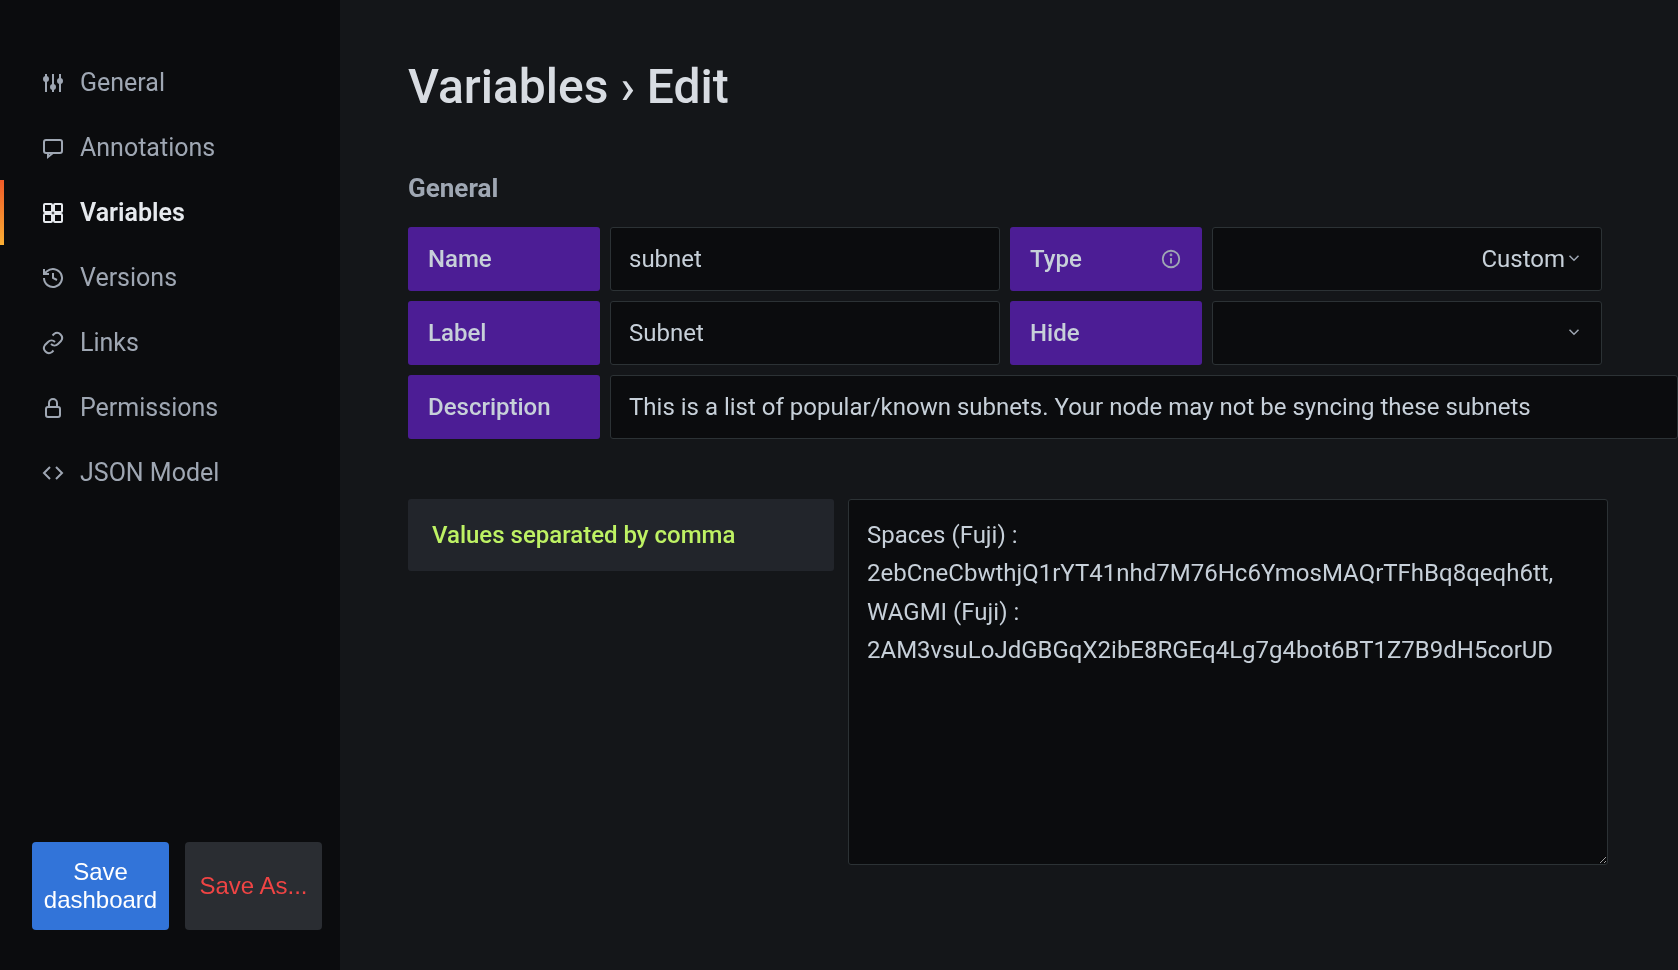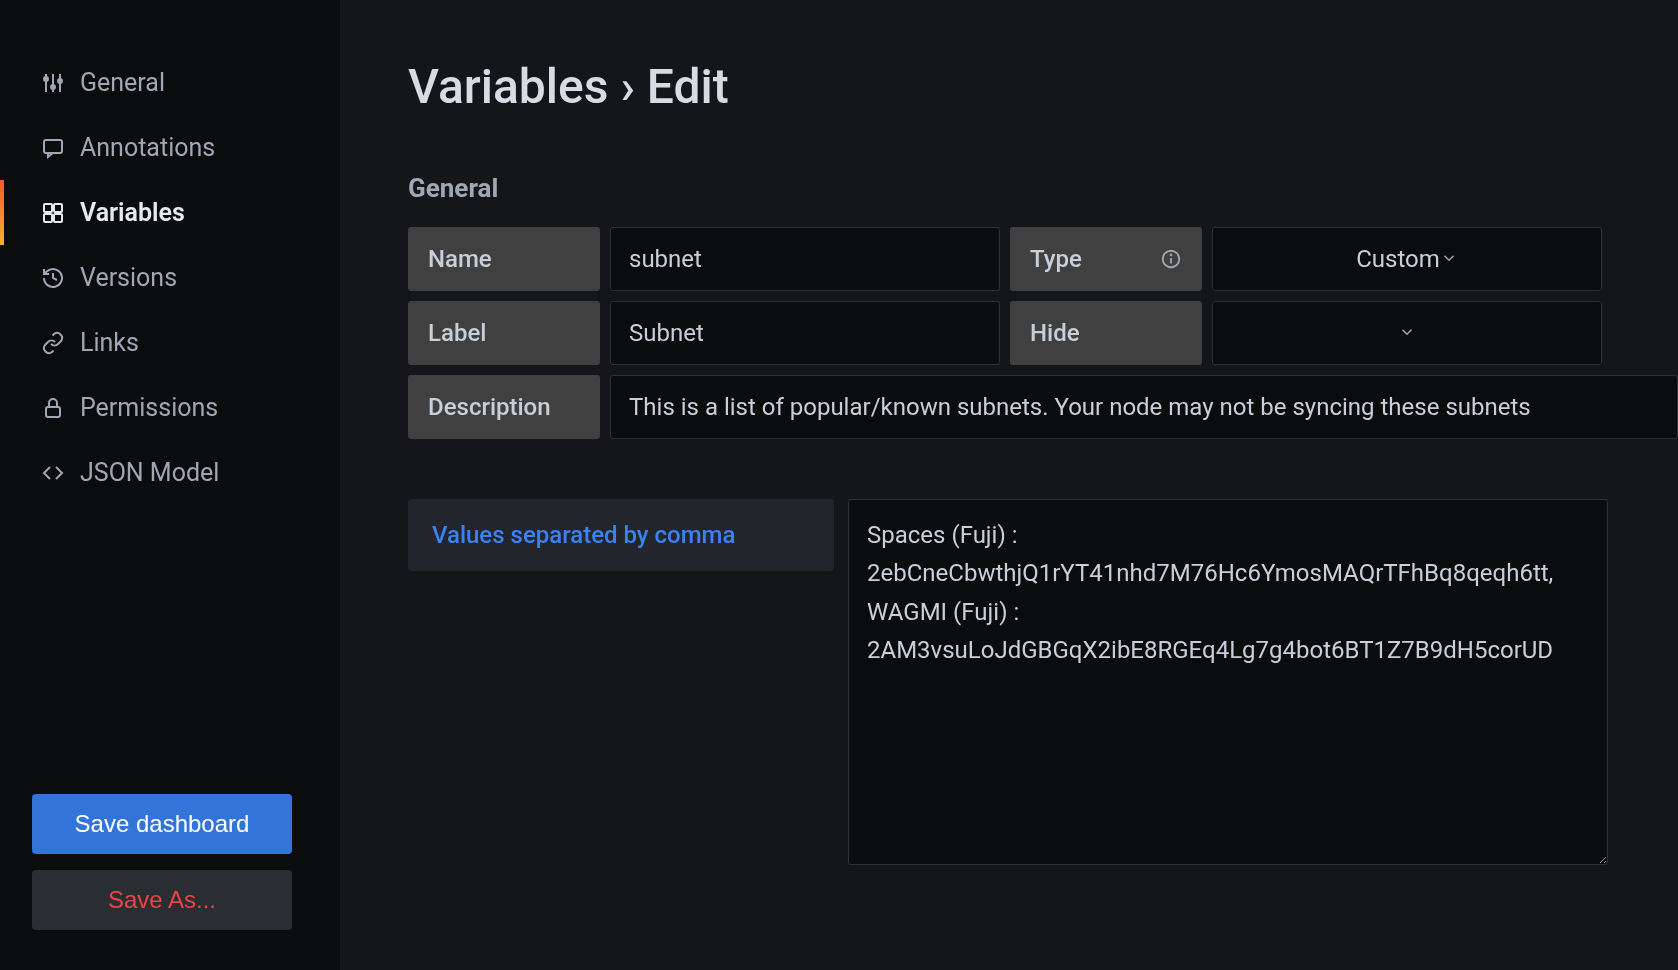--- a/index.html
+++ b/index.html
@@ -48,21 +48,20 @@
 .sidebar-item .icon svg {
   width: 24px;
   height: 24px;
   stroke: currentColor;
   fill: none;
   stroke-width: 2;
 }
 .sidebar-buttons {
   padding: 10px 18px 40px 32px;
   display: flex;
-  flex-direction: column;
   gap: 16px;
 }
 .btn {
   display: block;
   width: 260px;
   padding: 16px 0;
   text-align: center;
   font-size: 24px;
   border: none;
   border-radius: 4px;
@@ -98,21 +97,21 @@
   display: flex;
   flex-direction: column;
   gap: 10px;
   margin-bottom: 60px;
 }
 .form-row {
   display: flex;
   gap: 10px;
 }
 .form-label {
-  background: #404040;
+  background: #4c1d95;
   color: #c7d0d9;
   font-size: 24px;
   font-weight: 500;
   padding: 18px 20px;
   min-width: 192px;
   display: flex;
   align-items: center;
   border-radius: 3px;
 }
 .form-label.with-info {
@@ -139,38 +138,38 @@
   padding: 16px 18px;
   border-radius: 3px;
   font-family: inherit;
 }
 .form-input.name { width: 390px; }
 .form-input.label { width: 390px; }
 .form-select {
   width: 390px;
   display: flex;
   align-items: center;
-  justify-content: center;
+  justify-content: flex-end;
   cursor: pointer;
 }
 .form-select .chevron svg {
   width: 18px;
   height: 18px;
   stroke: #9fa7b3;
   fill: none;
   stroke-width: 2;
 }
 .form-input.description {
   width: 1236px;
   white-space: nowrap;
   overflow: hidden;
 }
 .custom-label {
   background: #22252b;
-  color: #3b82f6;
+  color: #bef264;
   font-size: 24px;
   font-weight: 500;
   padding: 22px 24px;
   width: 426px;
   border-radius: 3px;
 }
 .form-textarea {
   width: 760px;
   height: 366px;
   line-height: 1.6;

